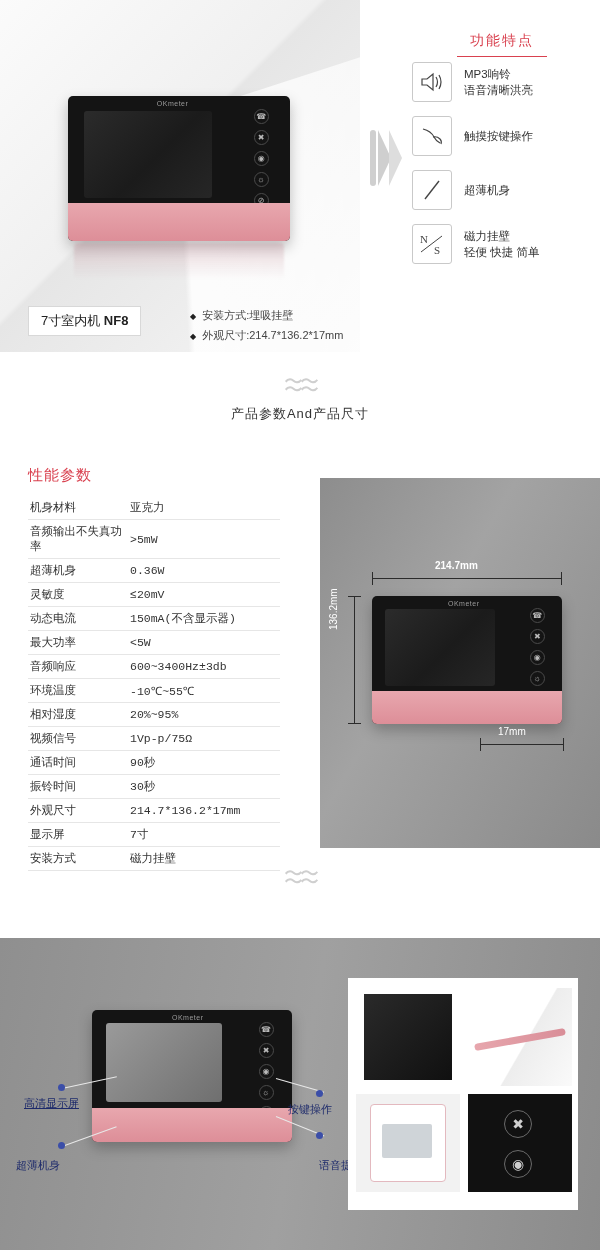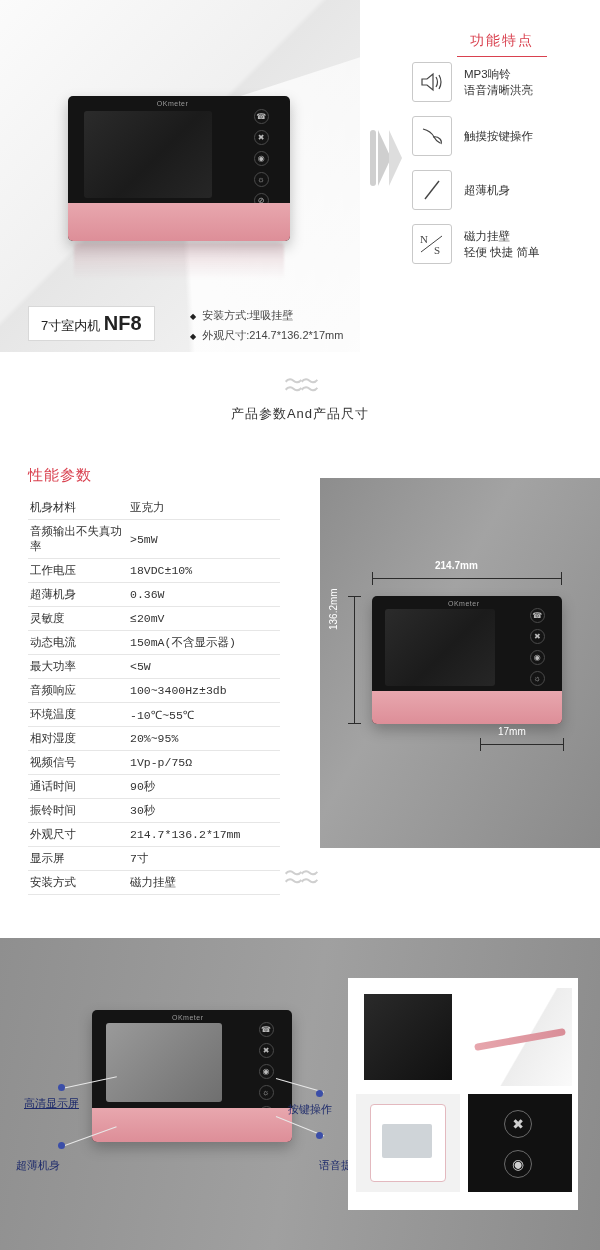--- a/index.html
+++ b/index.html
@@ -64,21 +64,21 @@
     position:absolute; left:74px; top:243px; width:210px; height:36px;
     background:linear-gradient(180deg, rgba(200,150,160,.35), rgba(255,255,255,0));
     filter:blur(1px); border-radius:4px;
   }
 
   .model-box {
     position:absolute; left:28px; top:306px;
     border:1px solid #d8d8d8; background:#fff;
     padding:5px 12px; font-size:13px; color:#222;
   }
-  .model-box b { font-size:20px; }
+  .model-box b { font-size:13px; }
   .hero-specs { position:absolute; left:190px; top:306px; font-size:11px; color:#444; line-height:18px; }
   .hero-specs div:before { content:"\25C6"; color:#222; font-size:8px; margin-right:6px; }
 
   
   .hero-arrow { position:absolute; left:368px; top:130px; width:36px; height:56px; }
   .hero-arrow .bar { position:absolute; left:2px; top:0; width:6px; height:56px; background:#cfcfcf; border-radius:3px; }
   .hero-arrow .tri1, .hero-arrow .tri2 {
     position:absolute; top:0; width:0; height:0;
     border-top:28px solid transparent; border-bottom:28px solid transparent;
     border-left:13px solid #cfcfcf;
@@ -267,42 +267,38 @@
       <tbody>
           <tr>
             <td class="k">机身材料</td>
             <td class="v">亚克力</td>
           </tr>
       <tr>
             <td class="k">音频输出不失真功率</td>
             <td class="v">&gt;5mW</td>
           </tr>
       <tr>
-            <td class="k">工作电压</td>
-            <td class="v">18VDC±10%</td>
-          </tr>
-      <tr>
             <td class="k">超薄机身</td>
             <td class="v">0.36W</td>
           </tr>
       <tr>
             <td class="k">灵敏度</td>
             <td class="v">≤20mV</td>
           </tr>
       <tr>
             <td class="k">动态电流</td>
             <td class="v">150mA(不含显示器)</td>
           </tr>
       <tr>
             <td class="k">最大功率</td>
             <td class="v">&lt;5W</td>
           </tr>
       <tr>
             <td class="k">音频响应</td>
-            <td class="v">100~3400Hz±3db</td>
+            <td class="v">600~3400Hz±3db</td>
           </tr>
       <tr>
             <td class="k">环境温度</td>
             <td class="v">-10℃~55℃</td>
           </tr>
       <tr>
             <td class="k">相对湿度</td>
             <td class="v">20%~95%</td>
           </tr>
       <tr>

